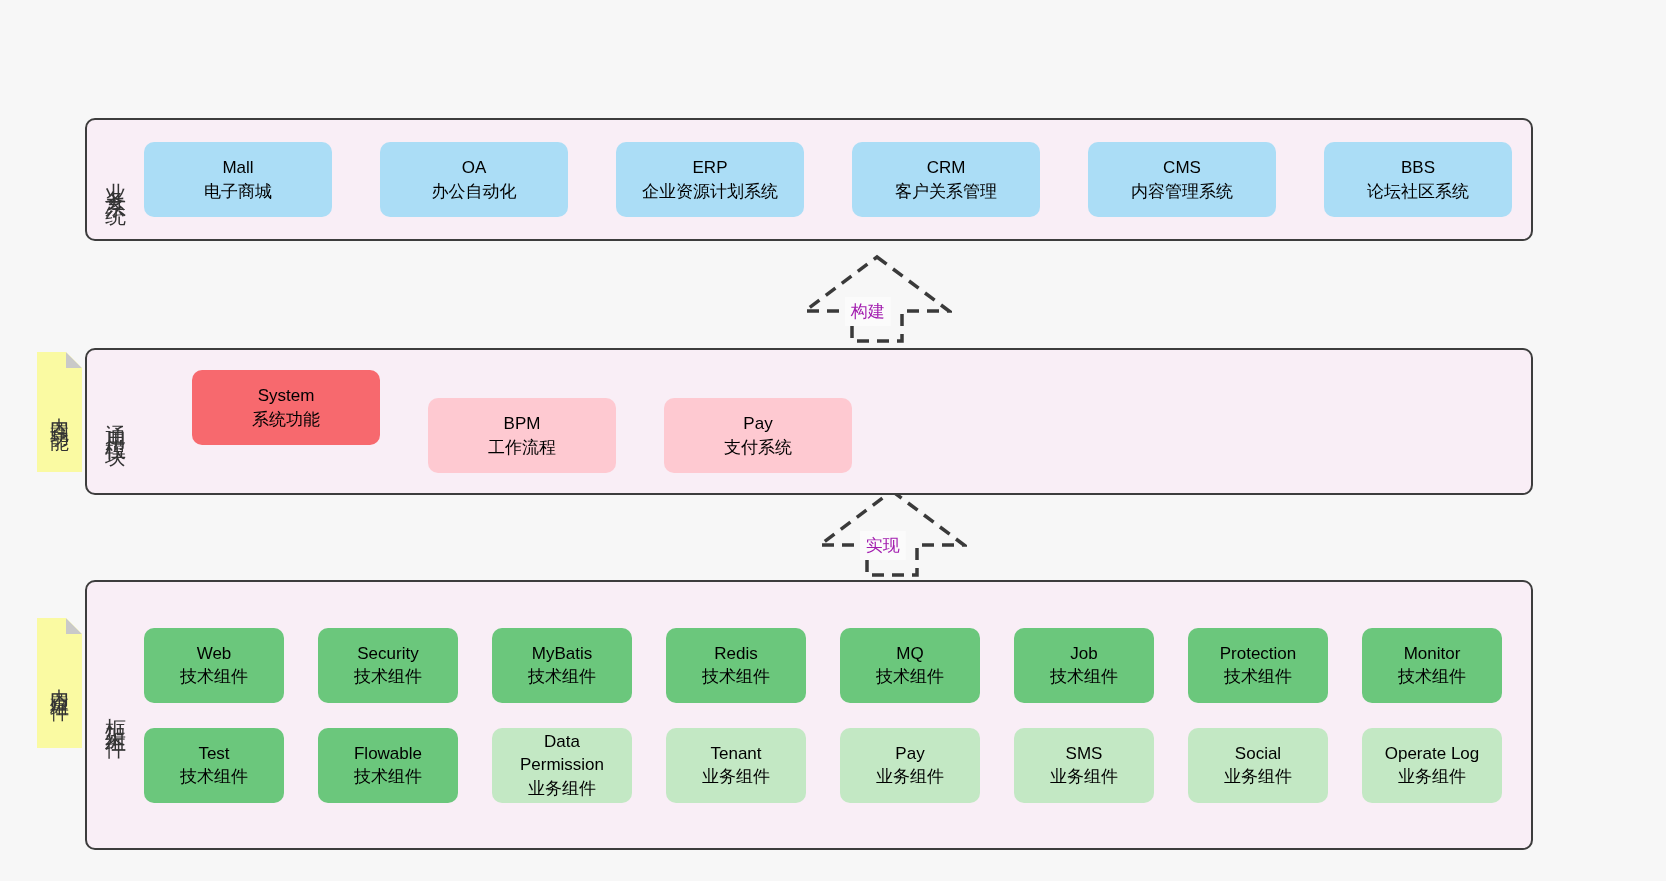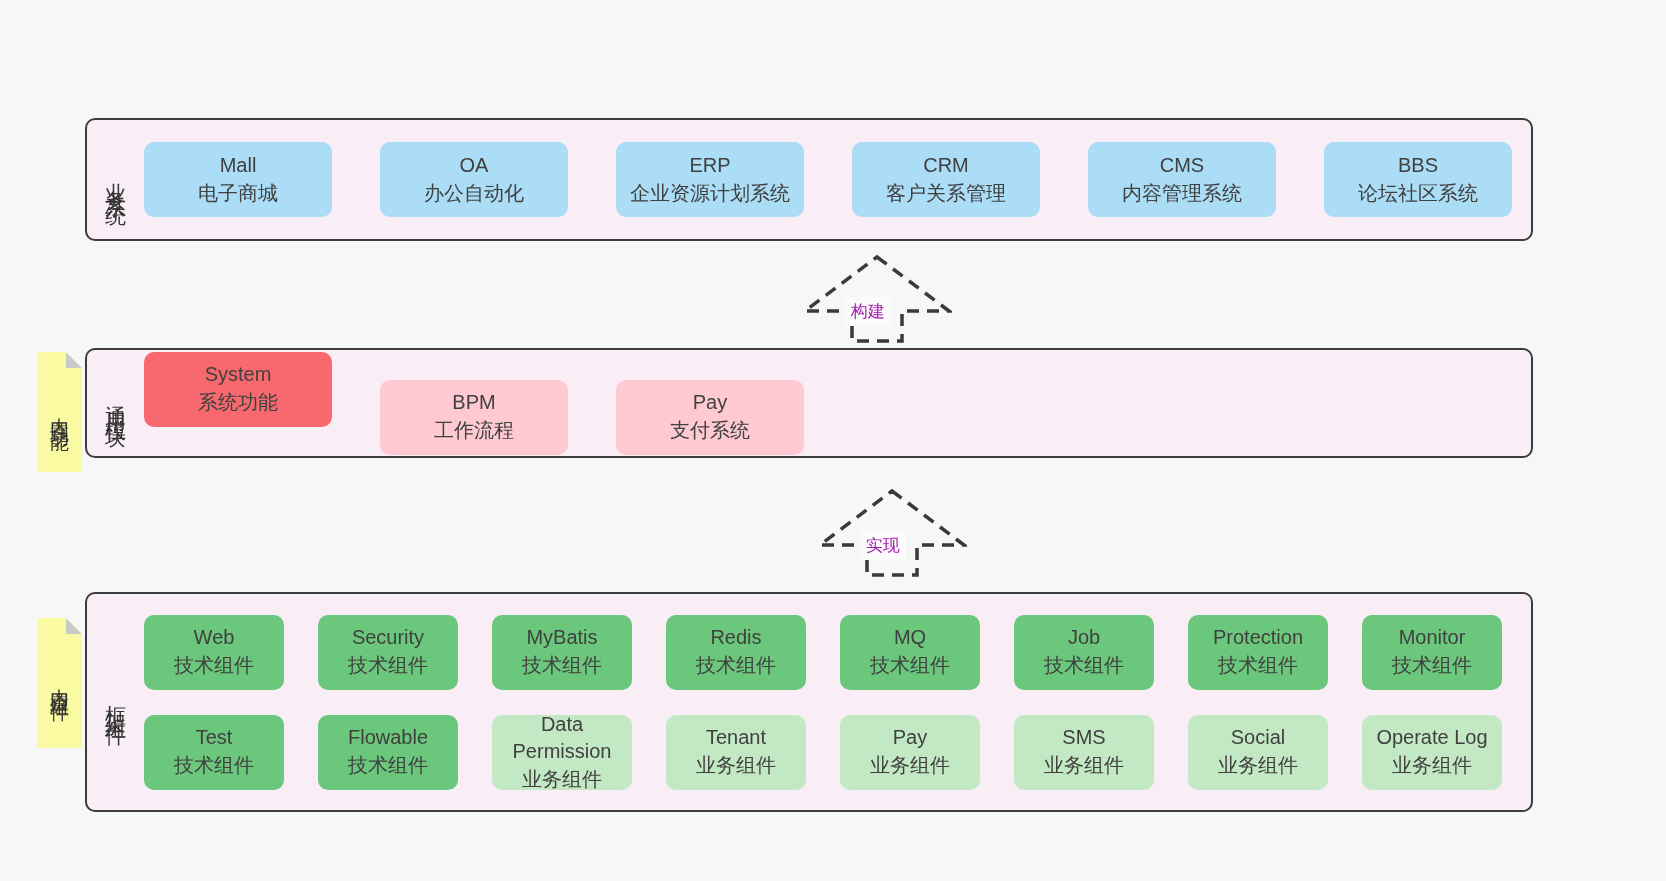--- a/index.html
+++ b/index.html
@@ -16,22 +16,22 @@
     position: absolute;
     left: 85px;
     width: 1448px;
     background: var(--section-bg, #f9eef6);
     border: 2px solid var(--section-border, #3d3d3d);
     border-radius: 10px;
     display: flex;
     z-index: 1;
   }
   #sec-business  { top: 118px; height: 123px; }
-  #sec-modules   { top: 348px; height: 110px; }
-  #sec-framework { top: 592px; height: 220px; }
+  #sec-modules   { top: 348px; height: 147px; gap: 48px; }
+  #sec-framework { top: 580px; height: 270px; }
 
   .label-col {
     width: 57px;
     flex-shrink: 0;
     display: flex;
     align-items: center;
     justify-content: center;
   }
   .vtext {
     writing-mode: vertical-rl;
@@ -55,23 +55,23 @@
 
   .box {
     width: 188px;
     height: 75px;
     border-radius: 10px;
     display: flex;
     flex-direction: column;
     align-items: center;
     justify-content: center;
     text-align: center;
-    font-size: 20px;
+    font-size: 17px;
     line-height: 1.38;
-    color: #404040;
+    color: #000000;
     padding: 0 8px;
   }
   .cols8 .box { width: 140px; }
   .box.blue       { background: var(--blue, #abddf6); }
   .box.red        { background: var(--red, #f7696e); }
   .box.pink       { background: var(--pink, #fec9d1); margin-top: 28px; }
   .box.green      { background: var(--green, #6bc77c); }
   .box.lightgreen { background: var(--lightgreen, #c3e8c4); }
 
   .tab {

